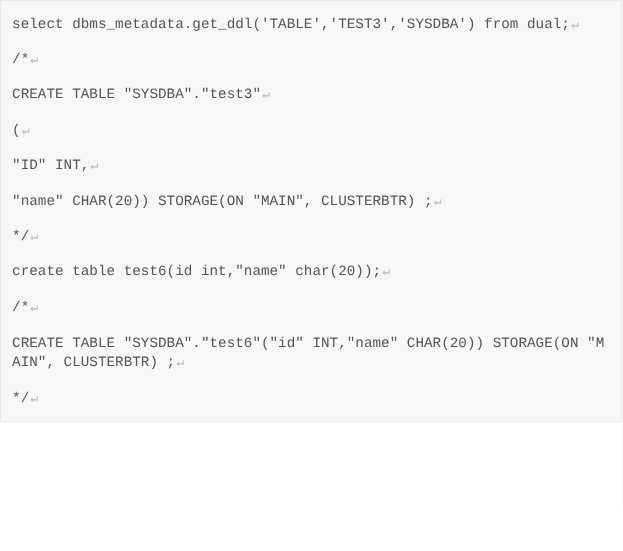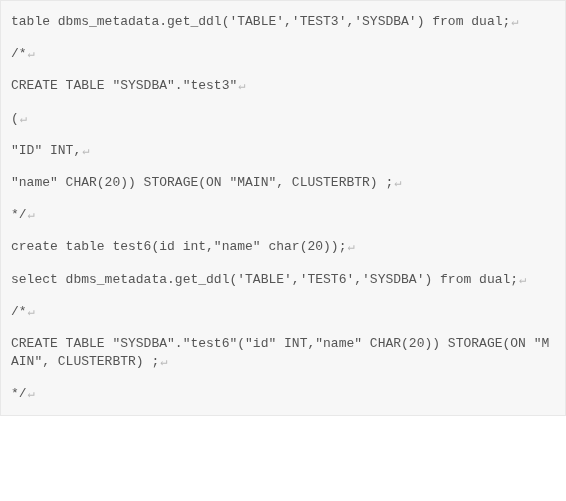--- a/index.html
+++ b/index.html
@@ -29,25 +29,24 @@
   .eol {
     color: #bbb;
     font-size: 12px;
     margin-left: 1px;
   }
 </style>
 </head>
 <body>
 
 <div class="code-container">
-  <span class="line"><span>table dbms_metadata.get_ddl('TABLE','TEST3','SYSDBA') from dual;</span><span class="eol">↵</span></span>
+  <span class="line"><span>select dbms_metadata.get_ddl('TABLE','TEST3','SYSDBA') from dual;</span><span class="eol">↵</span></span>
   <span class="line"><span>/*</span><span class="eol">↵</span></span>
   <span class="line"><span>CREATE TABLE "SYSDBA"."test3"</span><span class="eol">↵</span></span>
   <span class="line"><span>(</span><span class="eol">↵</span></span>
   <span class="line"><span>"ID" INT,</span><span class="eol">↵</span></span>
   <span class="line"><span>"name" CHAR(20)) STORAGE(ON "MAIN", CLUSTERBTR) ;</span><span class="eol">↵</span></span>
   <span class="line"><span>*/</span><span class="eol">↵</span></span>
   <span class="line"><span>create table test6(id int,"name" char(20));</span><span class="eol">↵</span></span>
-  <span class="line"><span>select dbms_metadata.get_ddl('TABLE','TEST6','SYSDBA') from dual;</span><span class="eol">↵</span></span>
   <span class="line"><span>/*</span><span class="eol">↵</span></span>
   <span class="line"><span>CREATE TABLE "SYSDBA"."test6"("id" INT,"name" CHAR(20)) STORAGE(ON "MAIN", CLUSTERBTR) ;</span><span class="eol">↵</span></span>
   <span class="line"><span>*/</span><span class="eol">↵</span></span>
 </div>
 
 </body></html>

